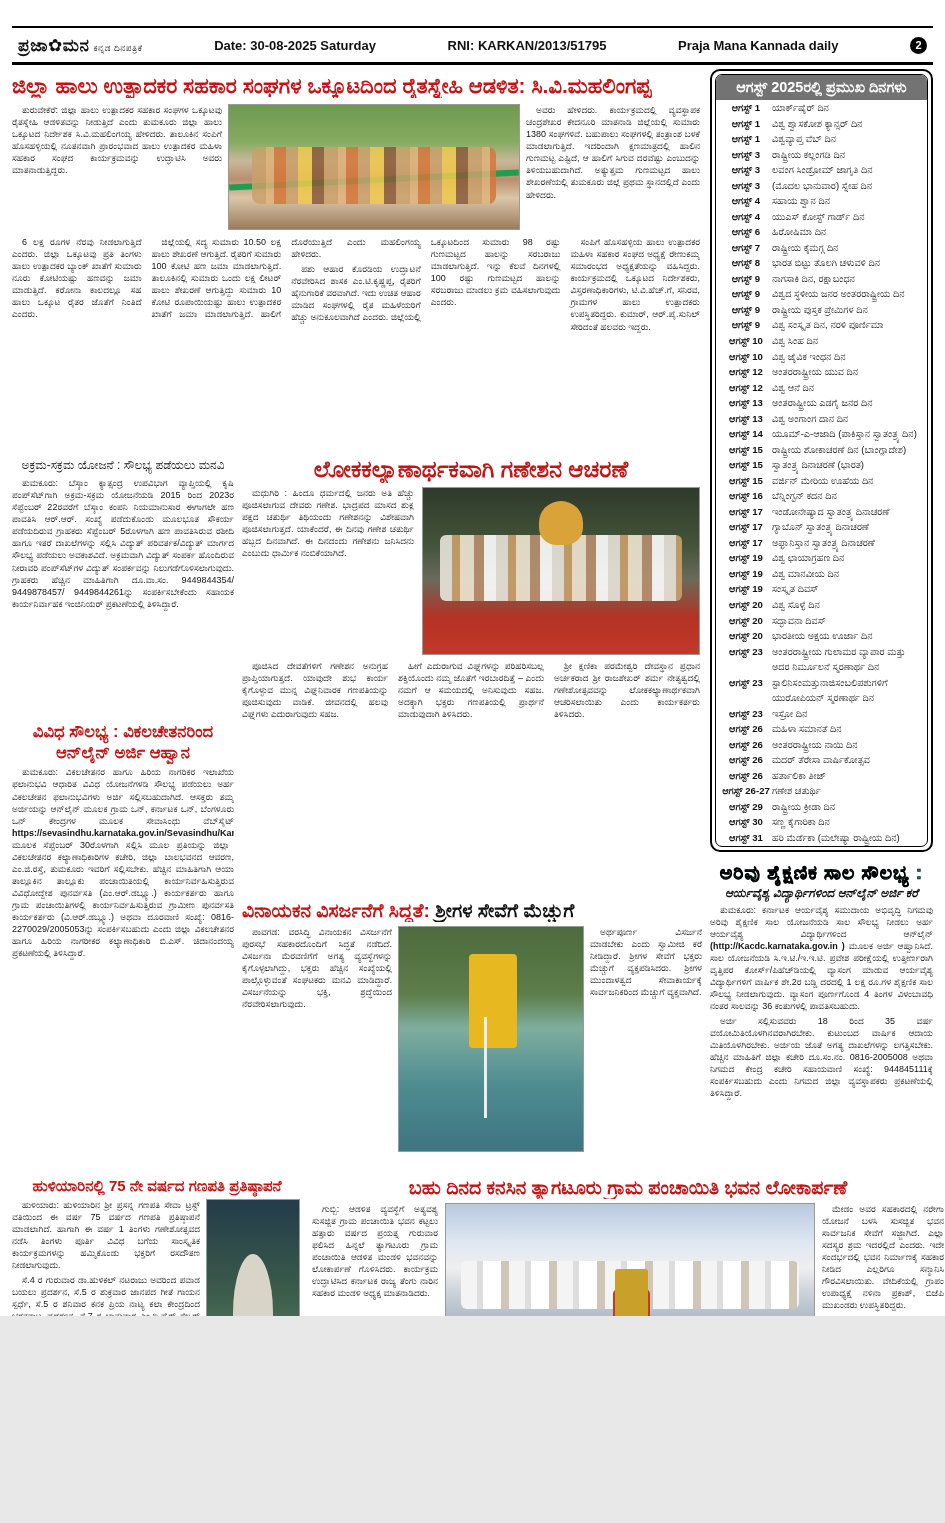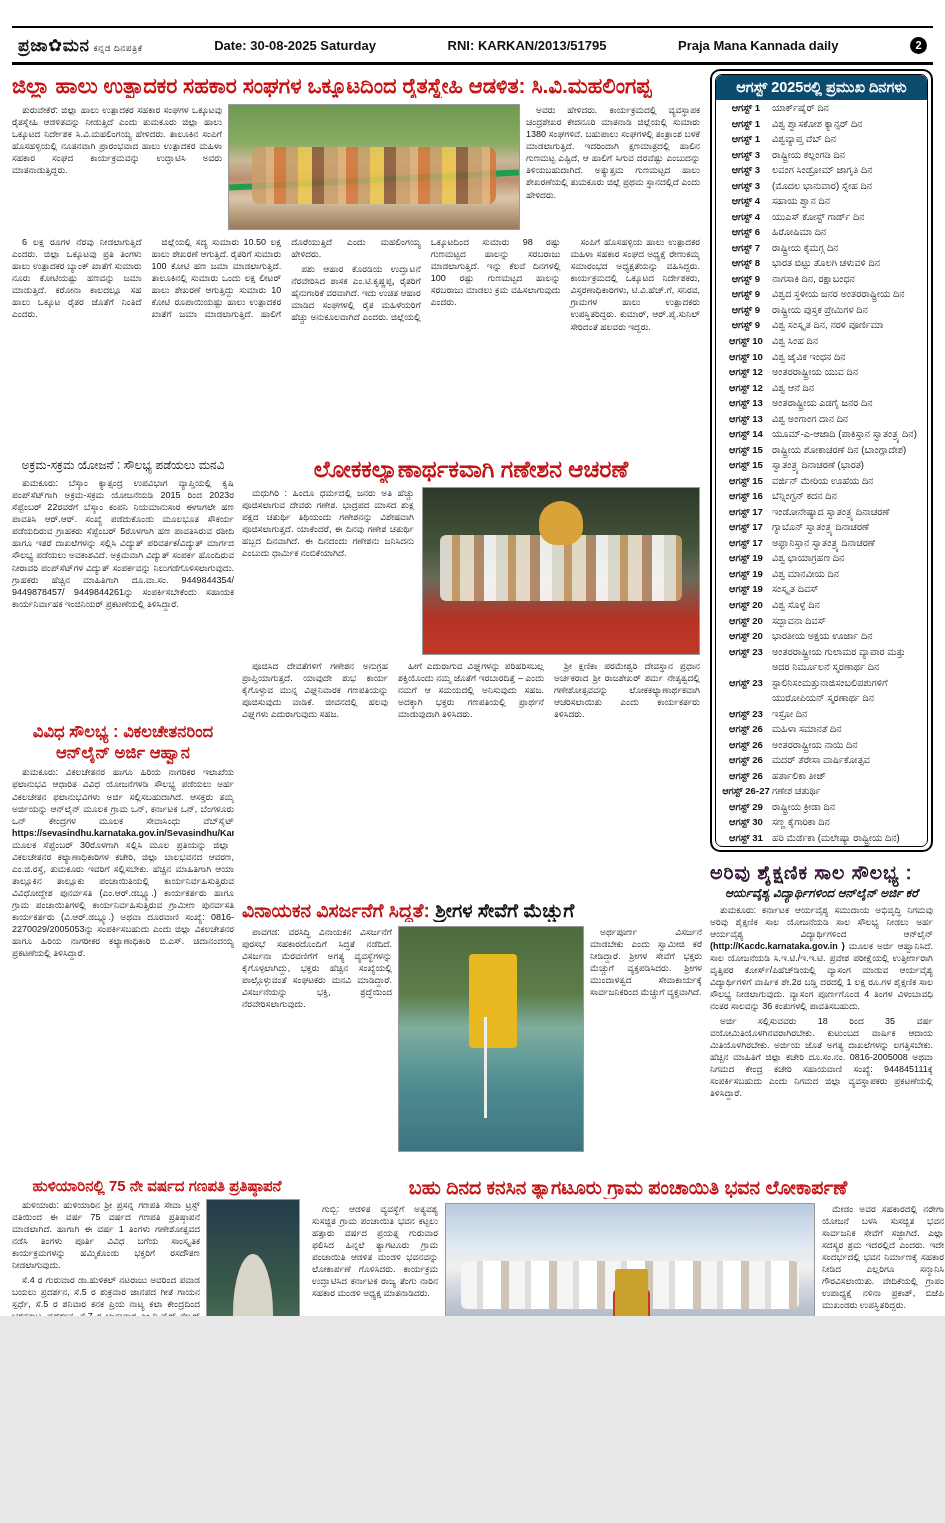--- a/index.html
+++ b/index.html
@@ -61,26 +61,26 @@
   .g-head{color:#c41414;font-weight:bold;font-size:23px;text-align:center;margin:0 0 4px 0;white-space:nowrap;overflow:hidden;}
   .g-top{display:grid;grid-template-columns:172px 278px;gap:8px;height:168px;}
   .g-cols{column-count:3;column-gap:10px;height:232px;margin-top:5px;}
   .v-head{font-size:19px;font-weight:bold;margin:8px 0 4px 0;white-space:nowrap;overflow:hidden;}
   .v-head .red{color:#c41414;}
   .v-row{display:grid;grid-template-columns:150px 186px 112px;gap:6px;height:226px;}
 
   
   .daysbox{border:2px solid #000;border-radius:10px;padding:3px;}
   .daysbox-in{border:1px solid #000;border-radius:7px;overflow:hidden;}
-  .days-title{background:#0c4a6e;color:#fff;font-weight:bold;font-size:14.5px;text-align:center;padding:4px 0;}
+  .days-title{background:#737373;color:#fff;font-weight:bold;font-size:14.5px;text-align:center;padding:4px 0;}
   .day-row{display:flex;font-size:9.6px;line-height:1.62;padding:0 4px;}
   .day-row .d{width:52px;flex:none;font-weight:bold;text-align:center;}
   .day-row .e{flex:1;text-align:left;}
-  .arivu-h{font-weight:normal;font-size:19px;margin:10px 0 2px 0;letter-spacing:1px;
-           -webkit-text-stroke:.6px #000;color:#701a75;}
+  .arivu-h{font-weight:bold;font-size:19px;text-align:center;margin:10px 0 2px 0;letter-spacing:1px;
+           -webkit-text-stroke:.6px #000;color:#0f766e;}
   .arivu-sub{font-weight:bold;font-size:12px;text-align:center;margin:0 0 4px 0;font-style:italic;}
   .url{font-weight:bold;}
 
   
   .bottom{display:grid;grid-template-columns:290px 632px;gap:10px;padding:6px 12px 0 12px;height:352px;}
   .b-head-red{color:#c41414;font-weight:bold;font-size:15px;text-align:center;margin:2px 0 4px 0;}
   .b-head-red2{color:#c41414;font-weight:bold;font-size:19px;text-align:center;margin:2px 0 4px 0;white-space:nowrap;overflow:hidden;}
   .bl-row{display:grid;grid-template-columns:188px 94px;gap:6px;height:300px;}
   .br-row{display:grid;grid-template-columns:126px 370px 122px;gap:7px;height:300px;}
   .br-mid .photo{height:142px;}

